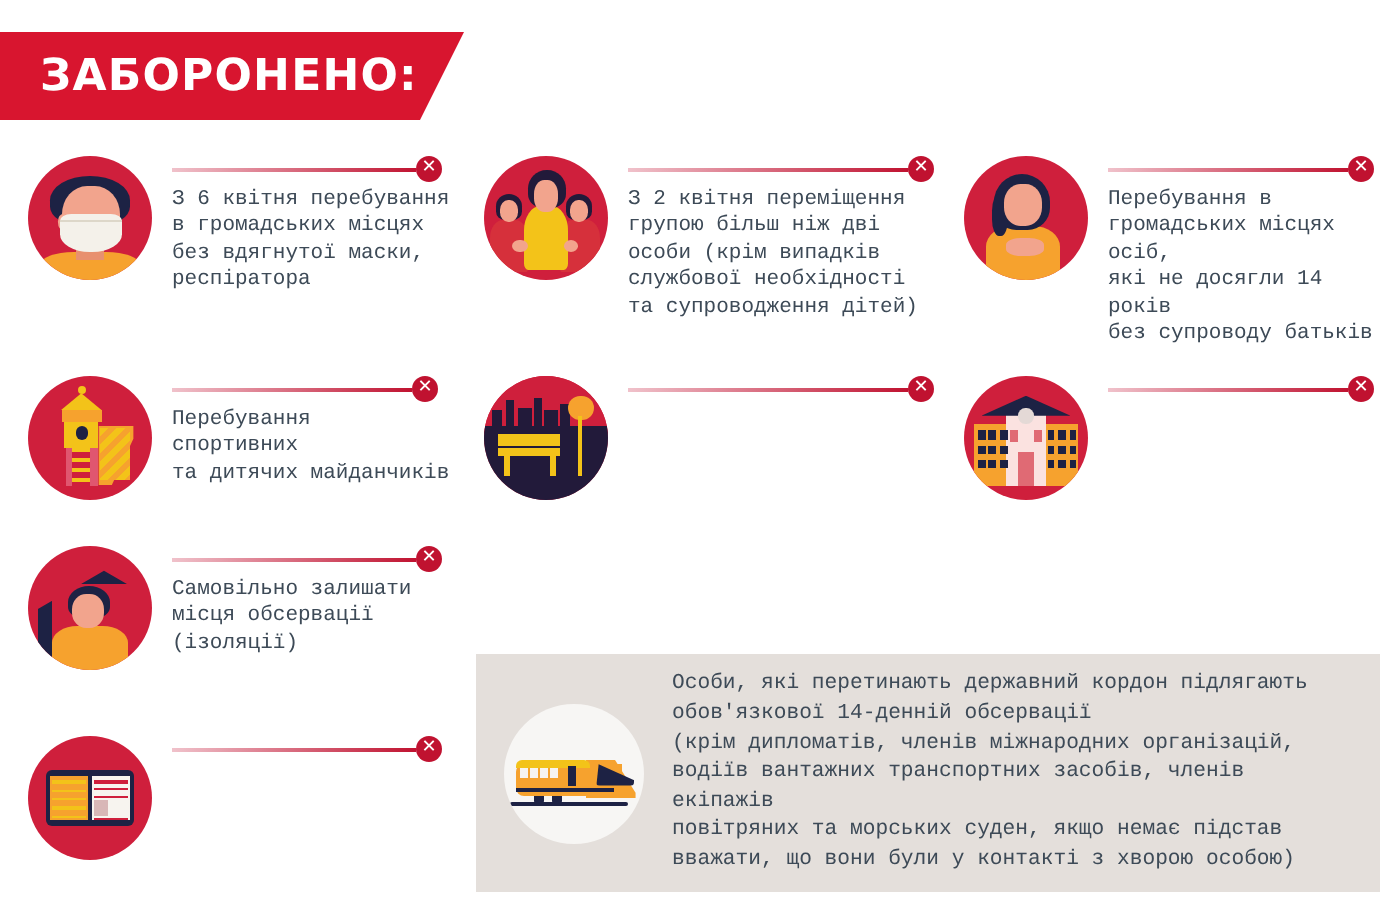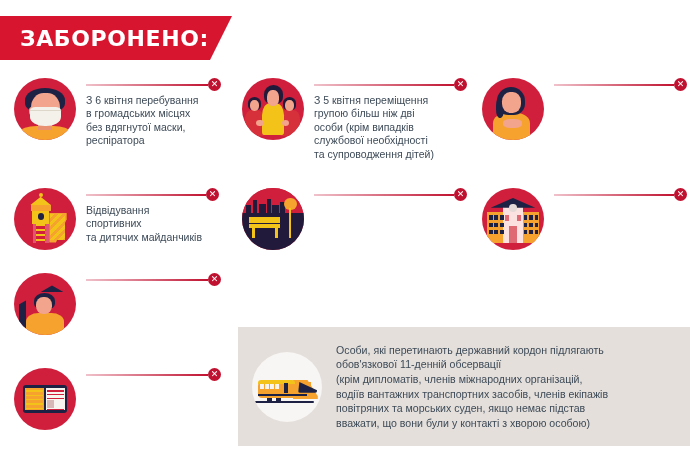--- a/index.html
+++ b/index.html
@@ -36,21 +36,21 @@
     position:absolute;left:0;top:6px;height:2px;
     background:linear-gradient(to right,#f0c2cb,#c01230);
   }
   .xmark{
     position:absolute;top:0;width:13px;height:13px;border-radius:50%;
     background:#c01230;color:#ffffff;font-size:9px;line-height:13px;
     text-align:center;font-weight:bold;font-family:"DejaVu Sans", sans-serif;
   }
   .txt{
     color:#3d4a57;font-size:10.5px;line-height:13.4px;
-    font-family:Liberation Sans, sans-serif;white-space:pre-line;
+    font-family:Liberation Mono, monospace;white-space:pre-line;
   }
   
   .notebox{
     position:absolute;left:238px;top:327px;width:452px;height:119px;
     background:#e4dfdb;display:flex;align-items:center;
   }
   .notebox .icon-circle{background:#f7f6f4;margin-left:14px;}
   .notebox .txt{color:#3d4a57;font-size:10.6px;line-height:14.6px;}
   
   .art{position:absolute;inset:0;}
@@ -186,21 +186,21 @@
         <div class="s g-wf"></div>
       <div class="s g-hand1"></div>
         <div class="s g-hand2"></div>
     </div>
   </div>
   <div class="body" style="margin-left:10px;">
     <div class="rule-wrap">
       <div class="rule" style="width:140px;"></div>
       <div class="xmark" style="left:140px;">✕</div>
     </div>
-    <div class="txt">З 5 квітня переміщення
+    <div class="txt">З 2 квітня переміщення
 групою більш ніж дві
 особи (крім випадків
 службової необхідності
 та супроводження дітей)</div>
   </div>
 </div>
 
 <div class="item" style="left:482px;top:78px;width:206px;">
   <div class="icon-circle" style="width:62px;height:62px;">
     <div class="art">
@@ -209,20 +209,24 @@
         <div class="s gl-hairside"></div>
       <div class="s gl-face"></div>
         <div class="s gl-arm"></div>
     </div>
   </div>
   <div class="body" style="margin-left:10px;">
     <div class="rule-wrap">
       <div class="rule" style="width:120px;"></div>
       <div class="xmark" style="left:120px;">✕</div>
     </div>
+    <div class="txt">Перебування в
+громадських місцях осіб,
+які не досягли 14 років
+без супроводу батьків</div>
   </div>
 </div>
 
 <div class="item" style="left:14px;top:188px;width:212px;">
   <div class="icon-circle" style="width:62px;height:62px;">
     <div class="art">
       <div class="s pg-slide"></div>
         <div class="s pg-slide2"></div>
       <div class="s pg-post1"></div>
         <div class="s pg-post2"></div>
@@ -232,21 +236,21 @@
       <div class="s pg-win"></div>
       <div class="s pg-roof"></div>
         <div class="s pg-knob"></div>
     </div>
   </div>
   <div class="body" style="margin-left:10px;">
     <div class="rule-wrap">
       <div class="rule" style="width:120px;"></div>
       <div class="xmark" style="left:120px;">✕</div>
     </div>
-    <div class="txt">Відвідування
+    <div class="txt">Перебування
 спортивних
 та дитячих майданчиків</div>
   </div>
 </div>
 
 <div class="item" style="left:242px;top:188px;width:224px;">
   <div class="icon-circle" style="width:62px;height:62px;">
     <div class="art">
       <div class="s pk-sky"></div>
       <div class="s pk-b1"></div>
@@ -320,20 +324,23 @@
       <div class="s hs-body"></div>
       <div class="s hs-hair"></div>
         <div class="s hs-face"></div>
     </div>
   </div>
   <div class="body" style="margin-left:10px;">
     <div class="rule-wrap">
       <div class="rule" style="width:122px;"></div>
       <div class="xmark" style="left:122px;">✕</div>
     </div>
+    <div class="txt">Самовільно залишати
+місця обсервації
+(ізоляції)</div>
   </div>
 </div>
 
 <div class="item" style="left:14px;top:368px;width:212px;">
   <div class="icon-circle" style="width:62px;height:62px;">
     <div class="art">
       <div class="s dc-frame"></div>
       <div class="s dc-left"></div>
         <div class="s dc-right"></div>
       <div class="s dc-ll" style="top:36%;"></div>
@@ -368,18 +375,18 @@
       <div class="s tr-win" style="left:26%;"></div>
       <div class="s tr-win" style="left:33%;"></div>
       <div class="s tr-door"></div>
       <div class="s tr-stripe"></div>
       <div class="s tr-wheel" style="left:22%;"></div>
       <div class="s tr-wheel" style="left:34%;"></div>
       <div class="s tr-rail"></div>
     </div>
   </div>
   <div class="txt" style="margin-left:14px;padding-right:12px;">Особи, які перетинають державний кордон підлягають
-обов'язкової 11-денній обсервації
+обов'язкової 14-денній обсервації
 (крім дипломатів, членів міжнародних організацій,
 водіїв вантажних транспортних засобів, членів екіпажів
 повітряних та морських суден, якщо немає підстав
 вважати, що вони були у контакті з хворою особою)</div>
 </div>
 
 </body></html>

